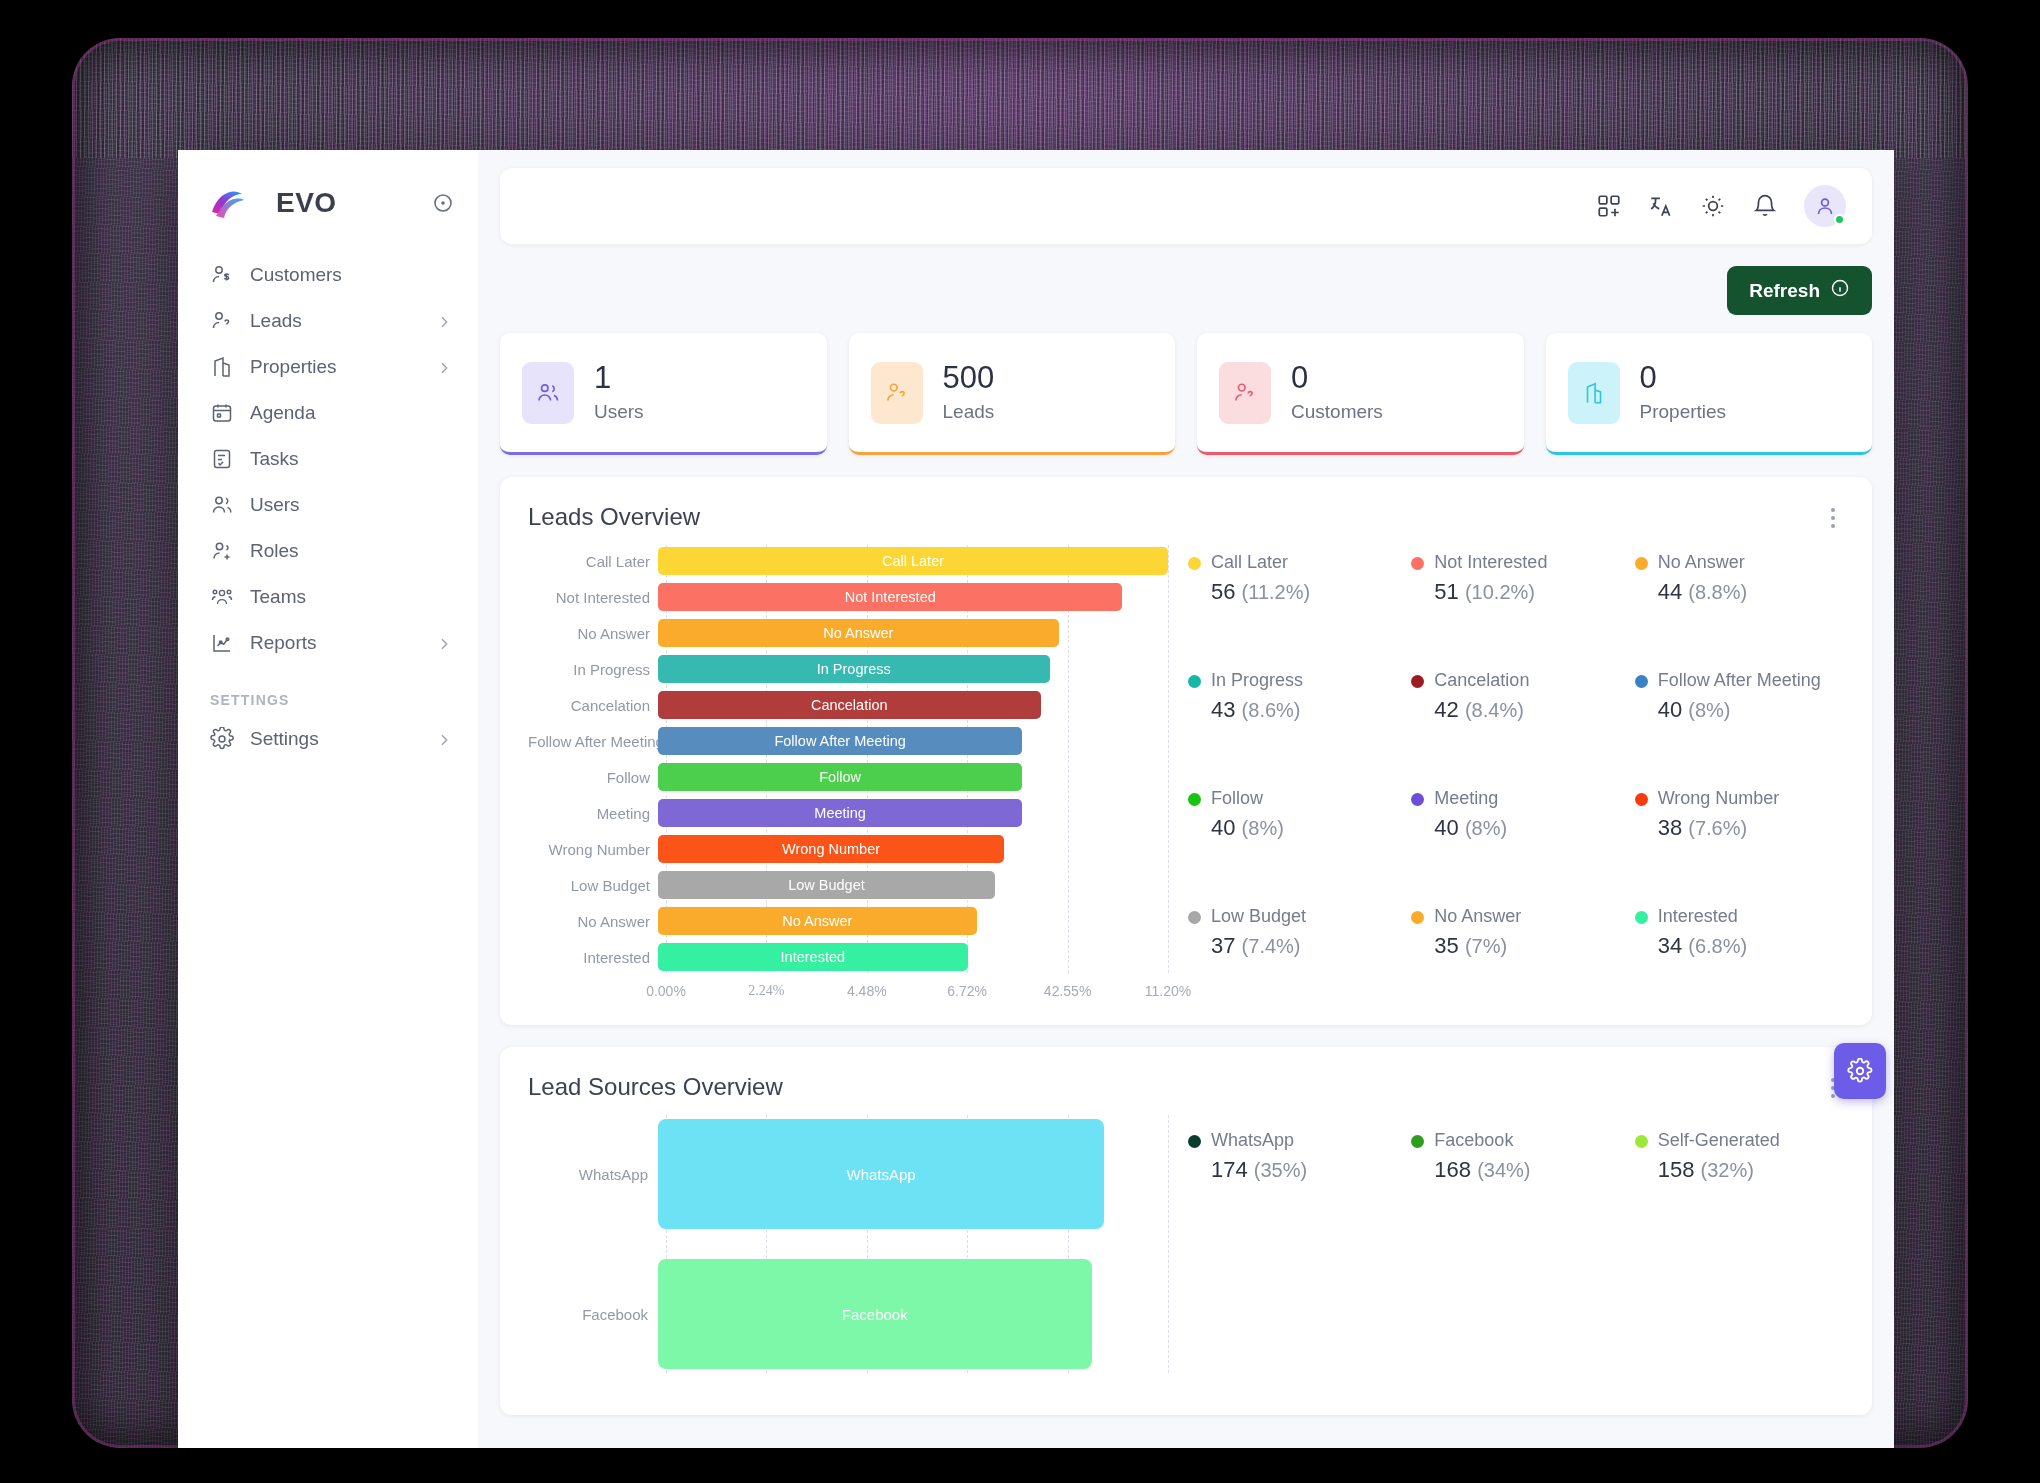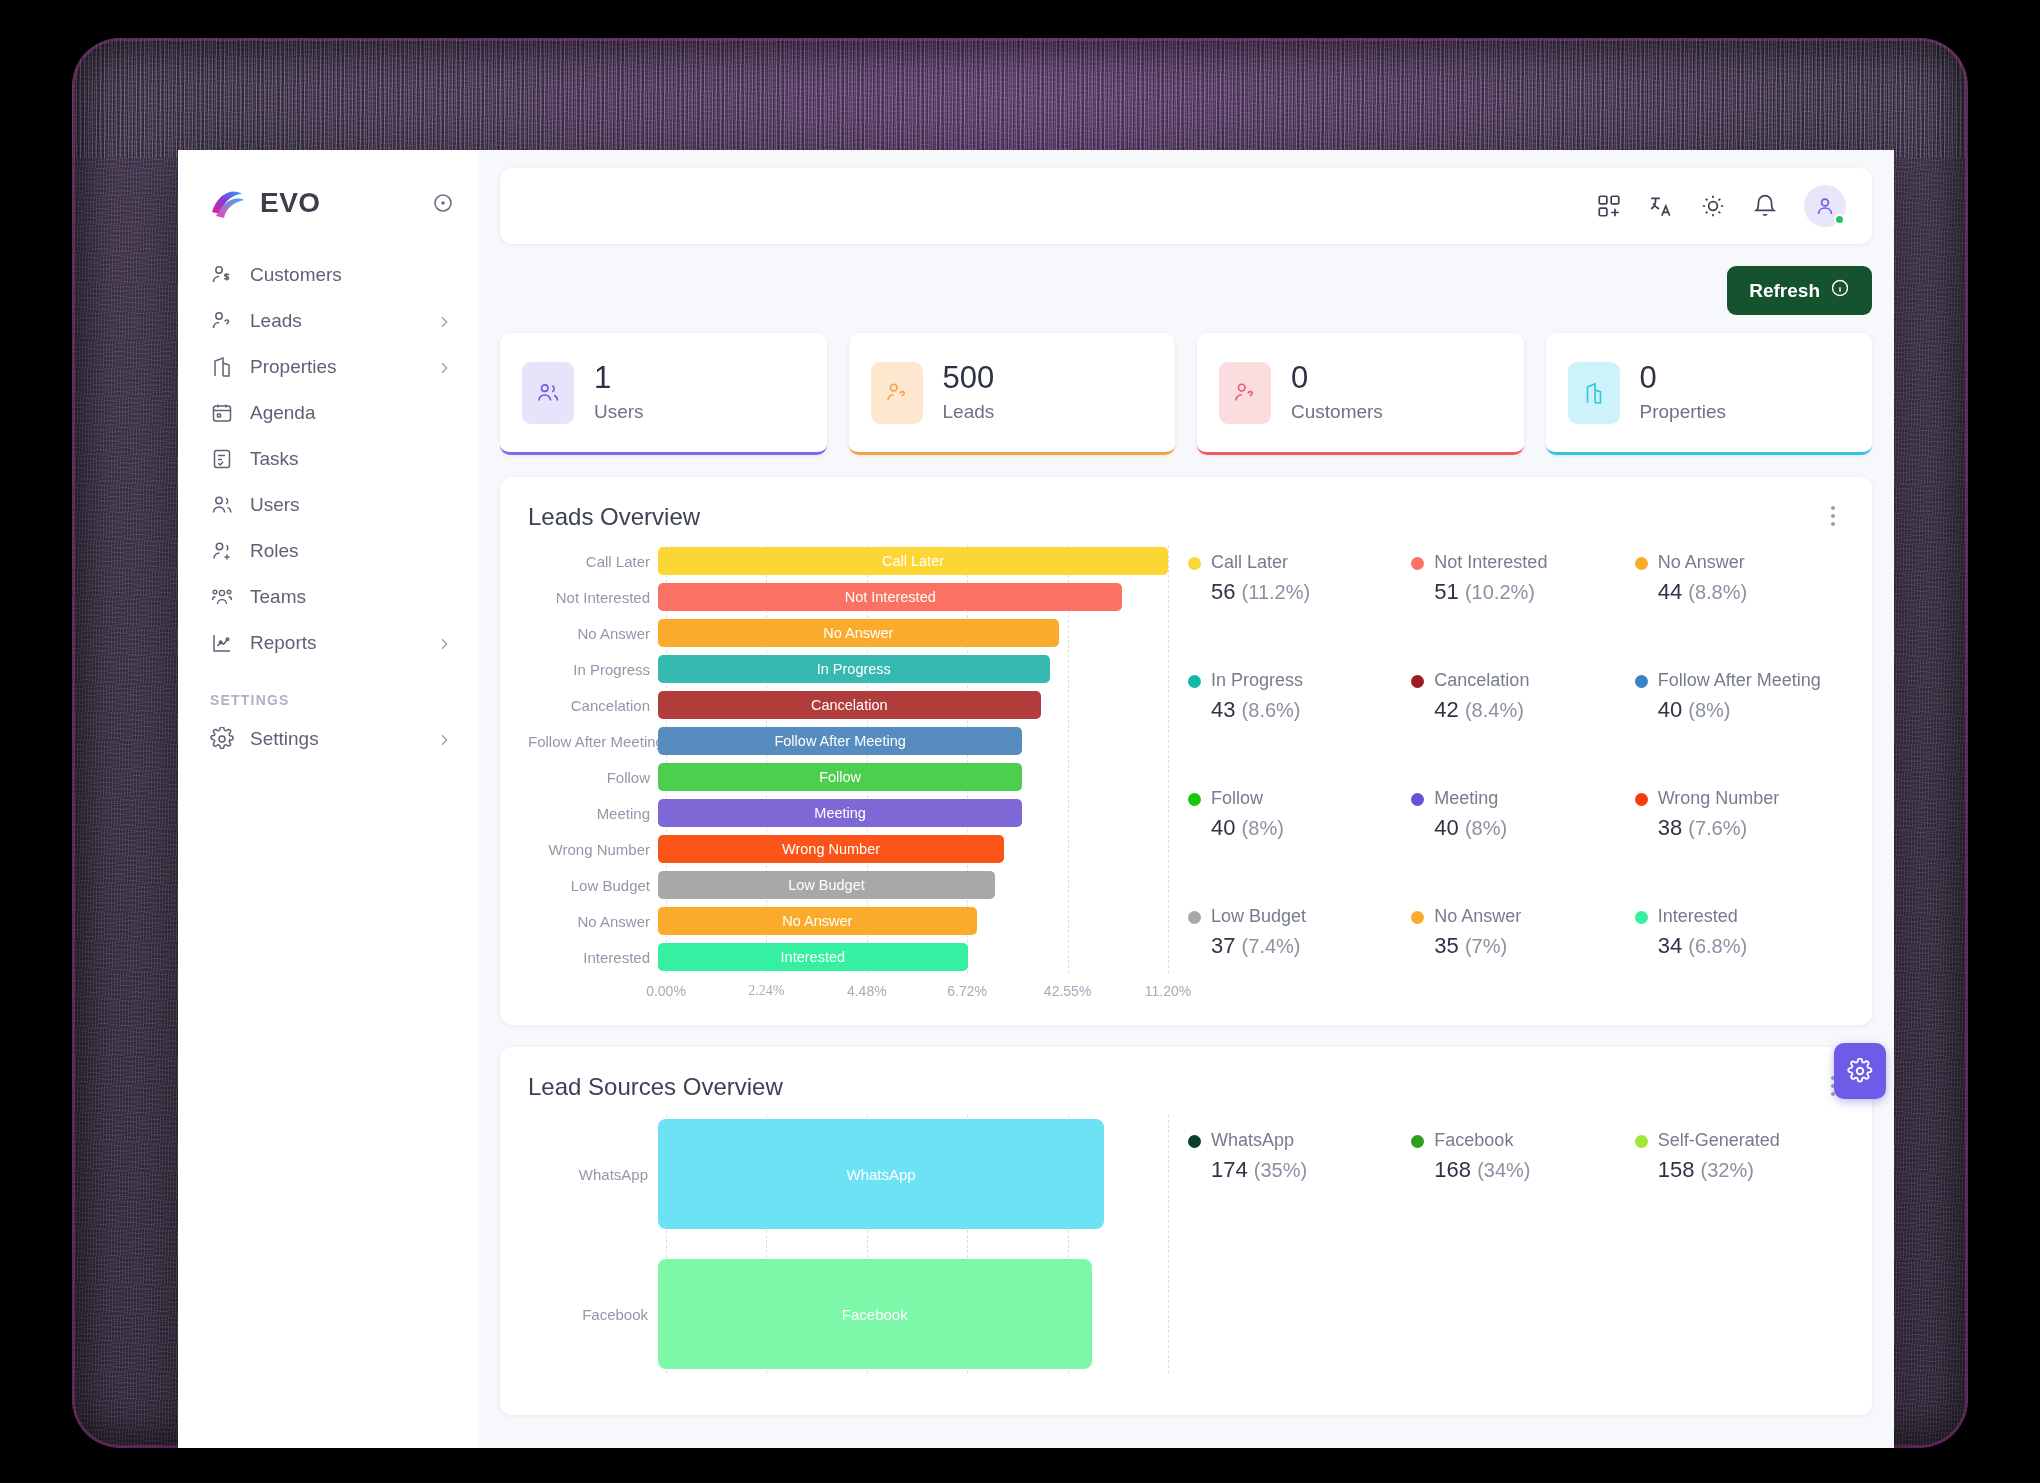--- a/index.html
+++ b/index.html
@@ -47,21 +47,21 @@
     overflow: hidden;
     box-shadow: 0 10px 50px rgba(0,0,0,.35);
   }
   
   #sidebar {
     width: 300px; flex: none; background: #fff;
     padding: 22px 0 0 0; position: relative;
   }
   .brand { display:flex; align-items:center; padding: 4px 22px 0 30px; height: 58px; }
   .logo-mark { width: 40px; height: 34px; flex:none; position: relative; }
-  .logo-text { font-size: 28px; font-weight: 700; color:#3b3f4c; margin-left: 12px; letter-spacing:.5px; }
+  .logo-text { font-size: 28px; font-weight: 700; color:#3b3f4c; margin-left: 28px; letter-spacing:.5px; }
   .collapse-btn { margin-left:auto; width: 26px; height: 26px; display:flex; align-items:center; justify-content:center; cursor:pointer; }
   .nav { margin-top: 22px; }
   .nav-item {
     display:flex; align-items:center; gap: 16px;
     padding: 11px 26px 11px 32px; cursor: pointer;
     color:#5d6275; font-size: 19px;
   }
   .nav-item .ic { width: 24px; height: 24px; flex:none; color:#5d6275; }
   .nav-item .lbl { flex:1; }
   .nav-item .chev { width:16px; height:16px; color:#9aa0b0; flex:none; }
@@ -96,21 +96,21 @@
   }
   .stat .tile { width: 52px; height: 62px; border-radius: 9px; display:flex; align-items:center; justify-content:center; flex:none; }
   .stat .num { font-size: 31px; color:#2c3144; line-height:1.05; font-weight:400; }
   .stat .cap { font-size: 19px; color:#6d7286; margin-top: 6px; }
   
   .panel {
     background:#fff; border-radius: 12px; margin-top: 22px;
     box-shadow: 0 1px 5px rgba(30,35,60,.07); padding: 26px 28px 20px 28px;
     position:relative;
   }
-  .panel-head { display:flex; align-items:flex-start; }
+  .panel-head { display:flex; align-items:flex-end; }
   .panel-title { font-size: 24px; color:#3c4154; }
   .kebab { margin-left:auto; width: 22px; height: 26px; display:flex; flex-direction:column; align-items:center; justify-content:center; gap:4px; cursor:pointer; }
   .kebab i { width:4px; height:4px; border-radius:50%; background:#9aa0b0; display:block; }
   .panel-body { display:flex; gap: 20px; margin-top: 14px; }
   
   .chart { width: 640px; flex:none; }
   .rows { position:relative; }
   .grid { position:absolute; left:138px; right:0; top:0; bottom:0; pointer-events:none; }
   .grid span { position:absolute; top:0; bottom:0; width:0; border-left:1px dashed #dcdfe6; }
   .row { display:flex; align-items:center; height: 32px; margin-bottom: 4px; position:relative; }

